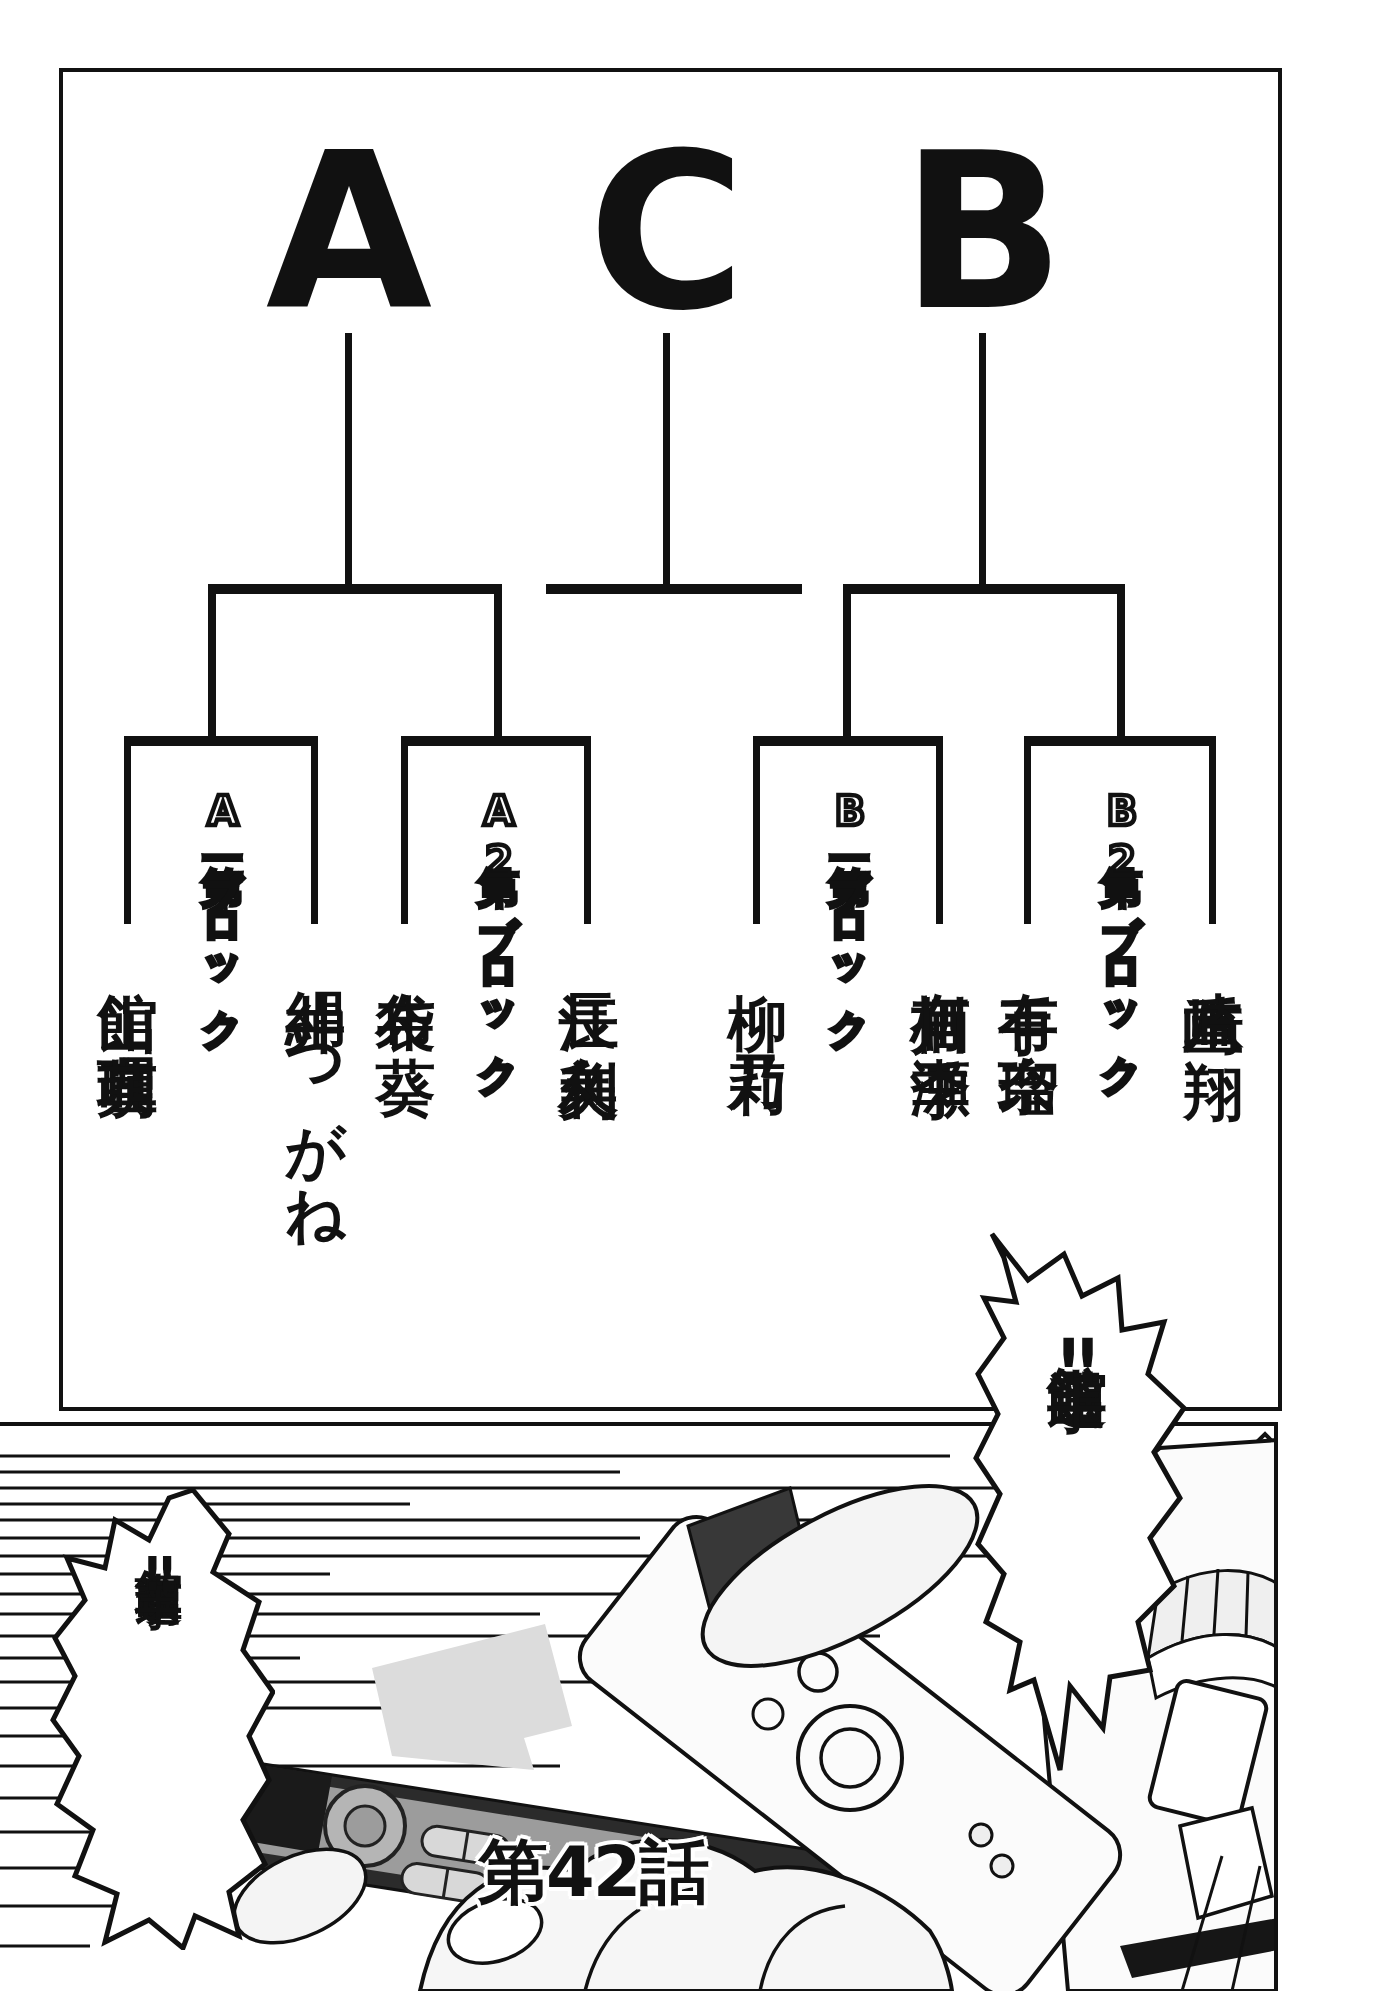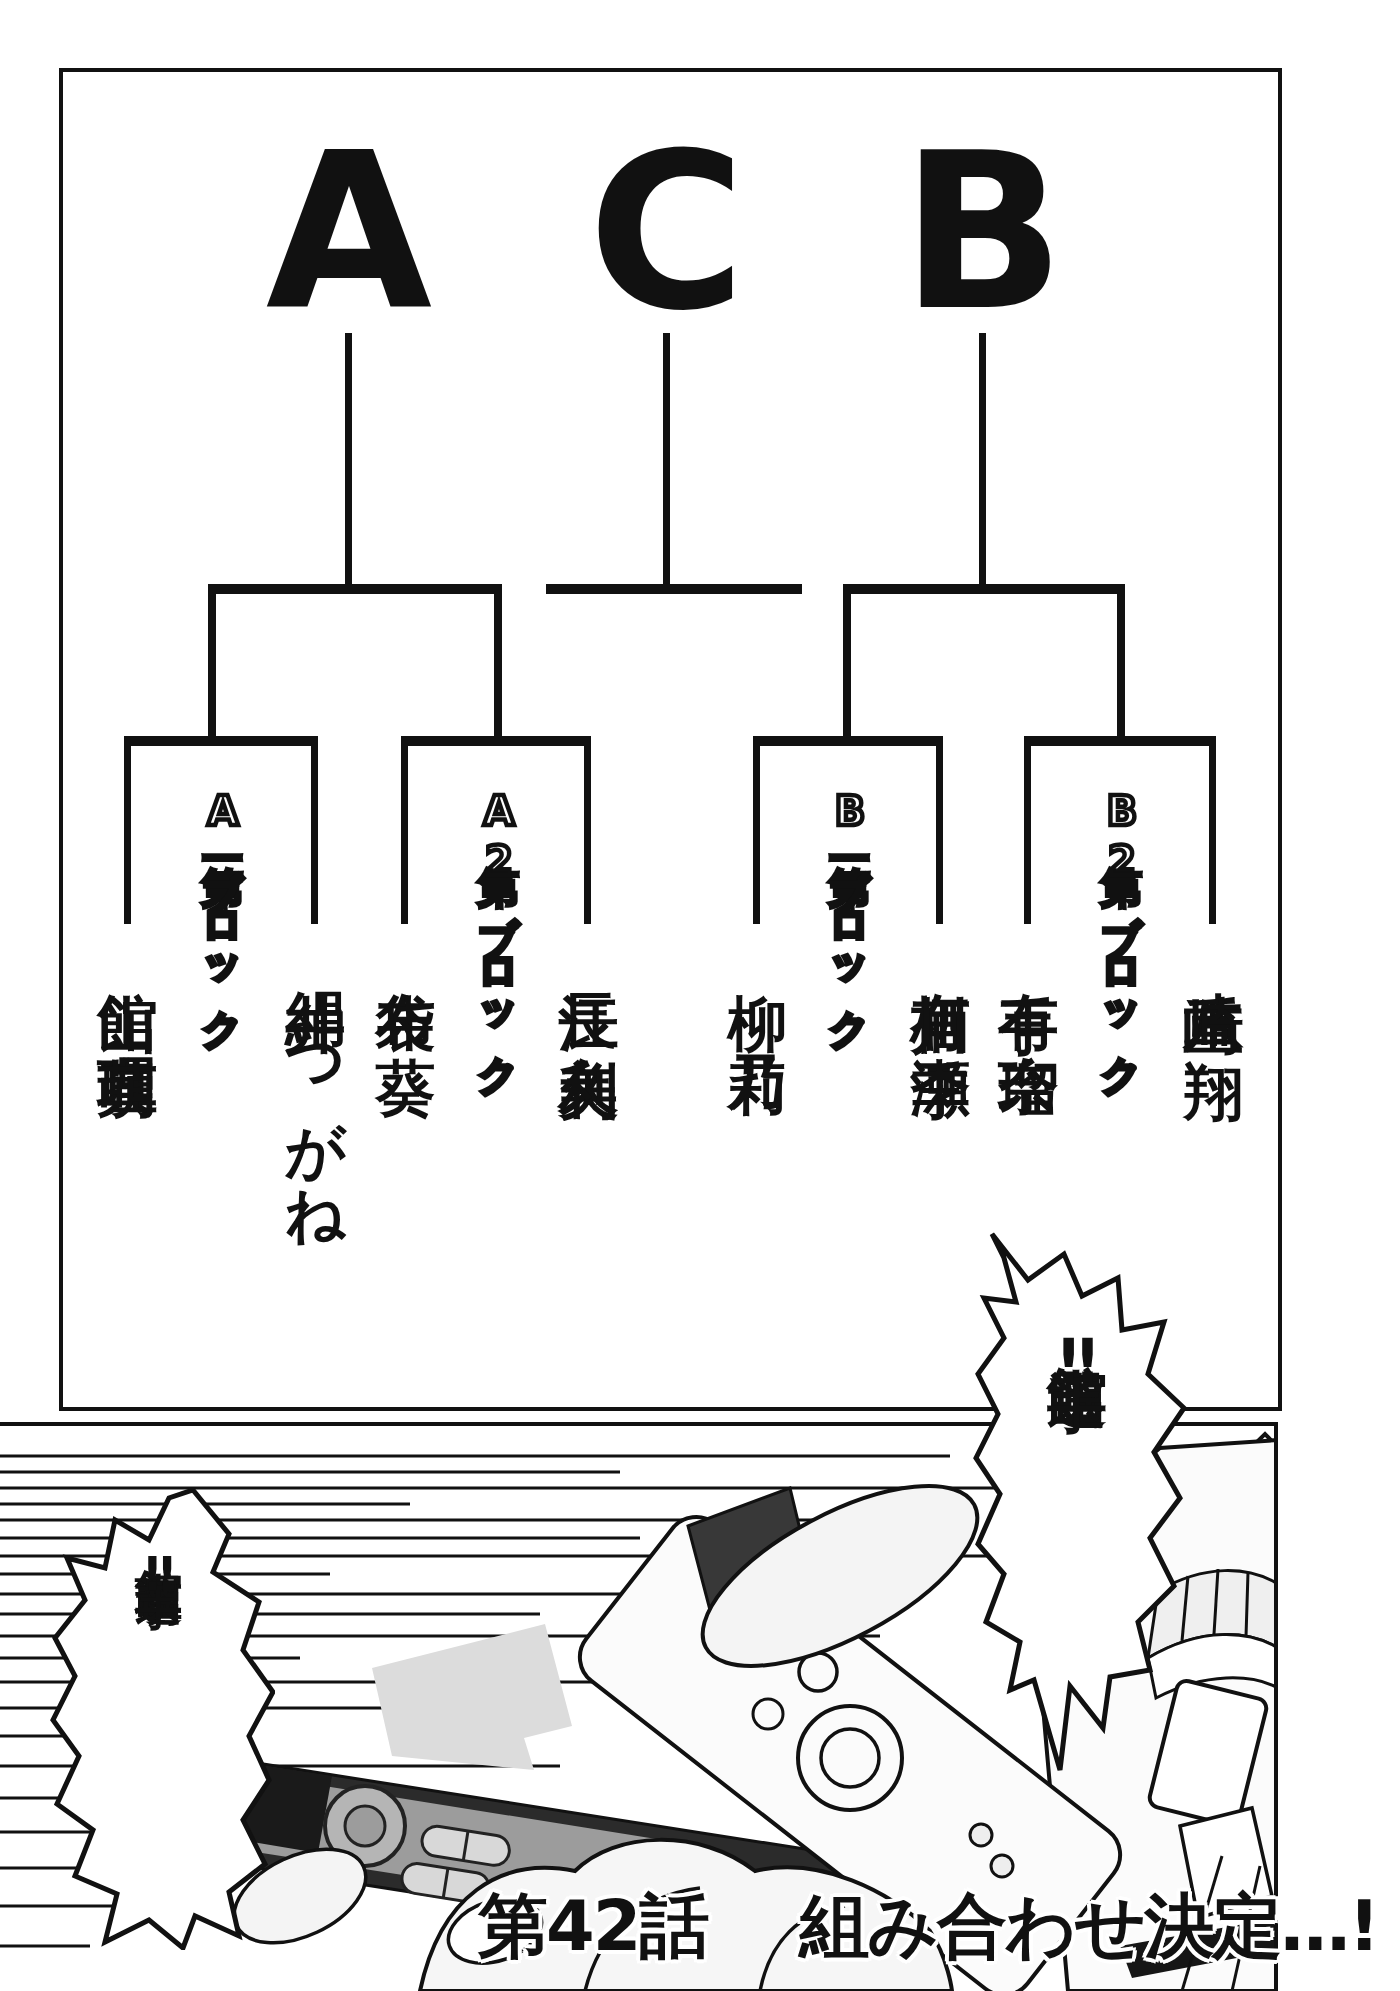--- a/index.html
+++ b/index.html
@@ -16,21 +16,21 @@
   .player{position:absolute;font-size:60px;font-weight:700;line-height:1.04;letter-spacing:1px;}
   .blocklabel{position:absolute;font-size:40px;font-weight:700;line-height:1.1;color:#fff;
           -webkit-text-stroke:4.5px #111;letter-spacing:2px;}
   
   .panel2{position:absolute;left:0;top:1422px;width:1278px;height:569px;
           border-top:4px solid #111;border-right:4px solid #111;box-sizing:border-box;
           background:#fff;overflow:hidden;}
   .bubble{position:absolute;}
   .bubble svg{display:block;}
   .btxt{position:absolute;font-weight:700;line-height:1.05;letter-spacing:2px;}
-  .chapter{position:absolute;left:478px;top:1880px;display:flex;gap:92px;z-index:7;}
+  .chapter{position:absolute;left:478px;top:1826px;display:flex;gap:44px;z-index:7;}
   .chapter span{font-size:70px;font-weight:700;letter-spacing:-2px;
      text-shadow:-4px 0 0 #fff,4px 0 0 #fff,0 -4px 0 #fff,0 4px 0 #fff,
                  -3px -3px 0 #fff,3px 3px 0 #fff,-3px 3px 0 #fff,3px -3px 0 #fff;}
 </style>
 </head>
 <body>
 
 <div class="page">
 
   <section class="panel1"></section>
@@ -183,16 +183,15 @@
 
   <div class="bubble" style="left:45px;top:1480px;z-index:6;">
     <svg width="230" height="470" viewBox="0 0 230 470">
       <polygon points="148,10 184,54 168,92 214,122 198,170 228,212 204,256 224,300 198,340 220,384 184,412 194,456 150,436 138,468 104,440 60,462 72,414 30,396 48,350 12,324 34,276 8,240 30,196 10,158 40,120 22,78 60,88 70,40 104,60 124,18" fill="#fff" stroke="#111" stroke-width="5"></polygon>
     </svg>
     <div class="btxt v" style="left:90px;top:52px;font-size:47px;">館山真理萌選手‼</div>
   </div>
 
   <div class="chapter">
     <span>第42話</span>
-    <span>組み合わせ決定…!</span>
   </div>
 
 </div>
 
 </body></html>

